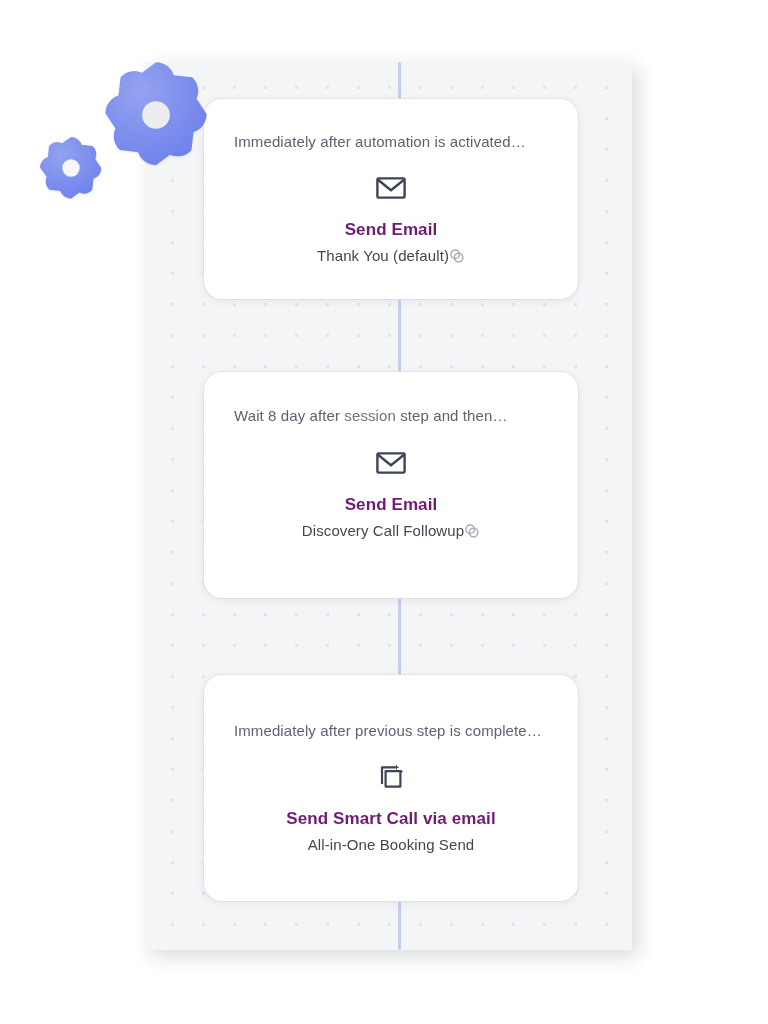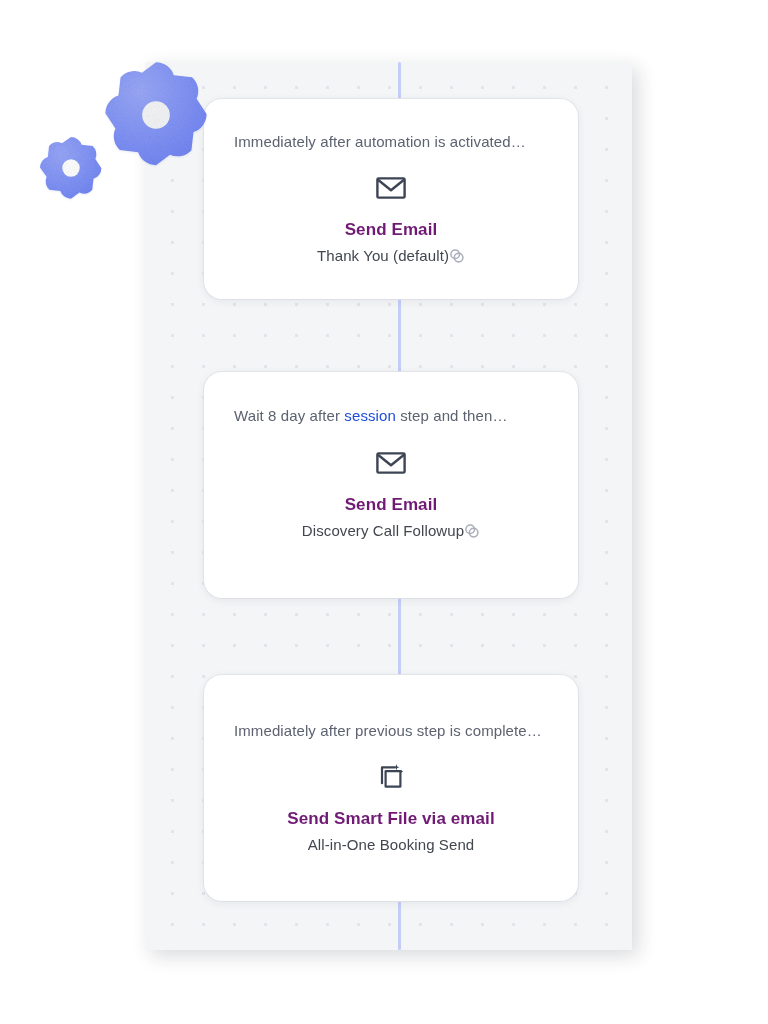--- a/index.html
+++ b/index.html
@@ -72,21 +72,21 @@
     line-height: 23px;
     color: #5c6270;
     letter-spacing: 0.1px;
     text-align: left;
   }
   .card-1 .caption { margin-top: 31px; }
   .card-2 .caption { margin-top: 32px; }
   .card-3 .caption { margin-top: 44px; }
 
   .caption .link {
-    color: #1d4ed8;
+    color: #737373;
   }
 
   
   .node-icon {
     margin-top: 20px;
     height: 30px;
     display: flex;
     align-items: center;
     justify-content: center;
     color: #3d4454;
@@ -190,21 +190,21 @@
 
       <div class="node-icon">
         <svg width="28" height="30" viewBox="0 0 28 30" fill="none">
           <path d="M8.6 9.2 H23.4 V24.6 H8.6 Z" stroke="#3d4454" stroke-width="2.2" stroke-linejoin="round" fill="none"></path>
           <path d="M5 5.4 H17.5 M5 5.4 V21.2" stroke="#3d4454" stroke-width="2.2" stroke-linecap="round"></path>
           <path d="M19.4 2.2 L20.2 4.4 L22.4 5.2 L20.2 6.0 L19.4 8.2 L18.6 6.0 L16.4 5.2 L18.6 4.4 Z" fill="#3d4454"></path>
           <path d="M24.6 7.6 L25.1 8.9 L26.4 9.4 L25.1 9.9 L24.6 11.2 L24.1 9.9 L22.8 9.4 L24.1 8.9 Z" fill="#3d4454"></path>
         </svg>
       </div>
 
-      <div class="node-title">Send Smart File via email</div>
+      <div class="node-title">Send Smart Call via email</div>
 
       <div class="node-sub">
         <span>All-in-One Booking Send</span>
       </div>
     </div>
 
   </div>
 
   <svg class="gear gear-big" viewBox="0 0 100 100">
     <defs>

